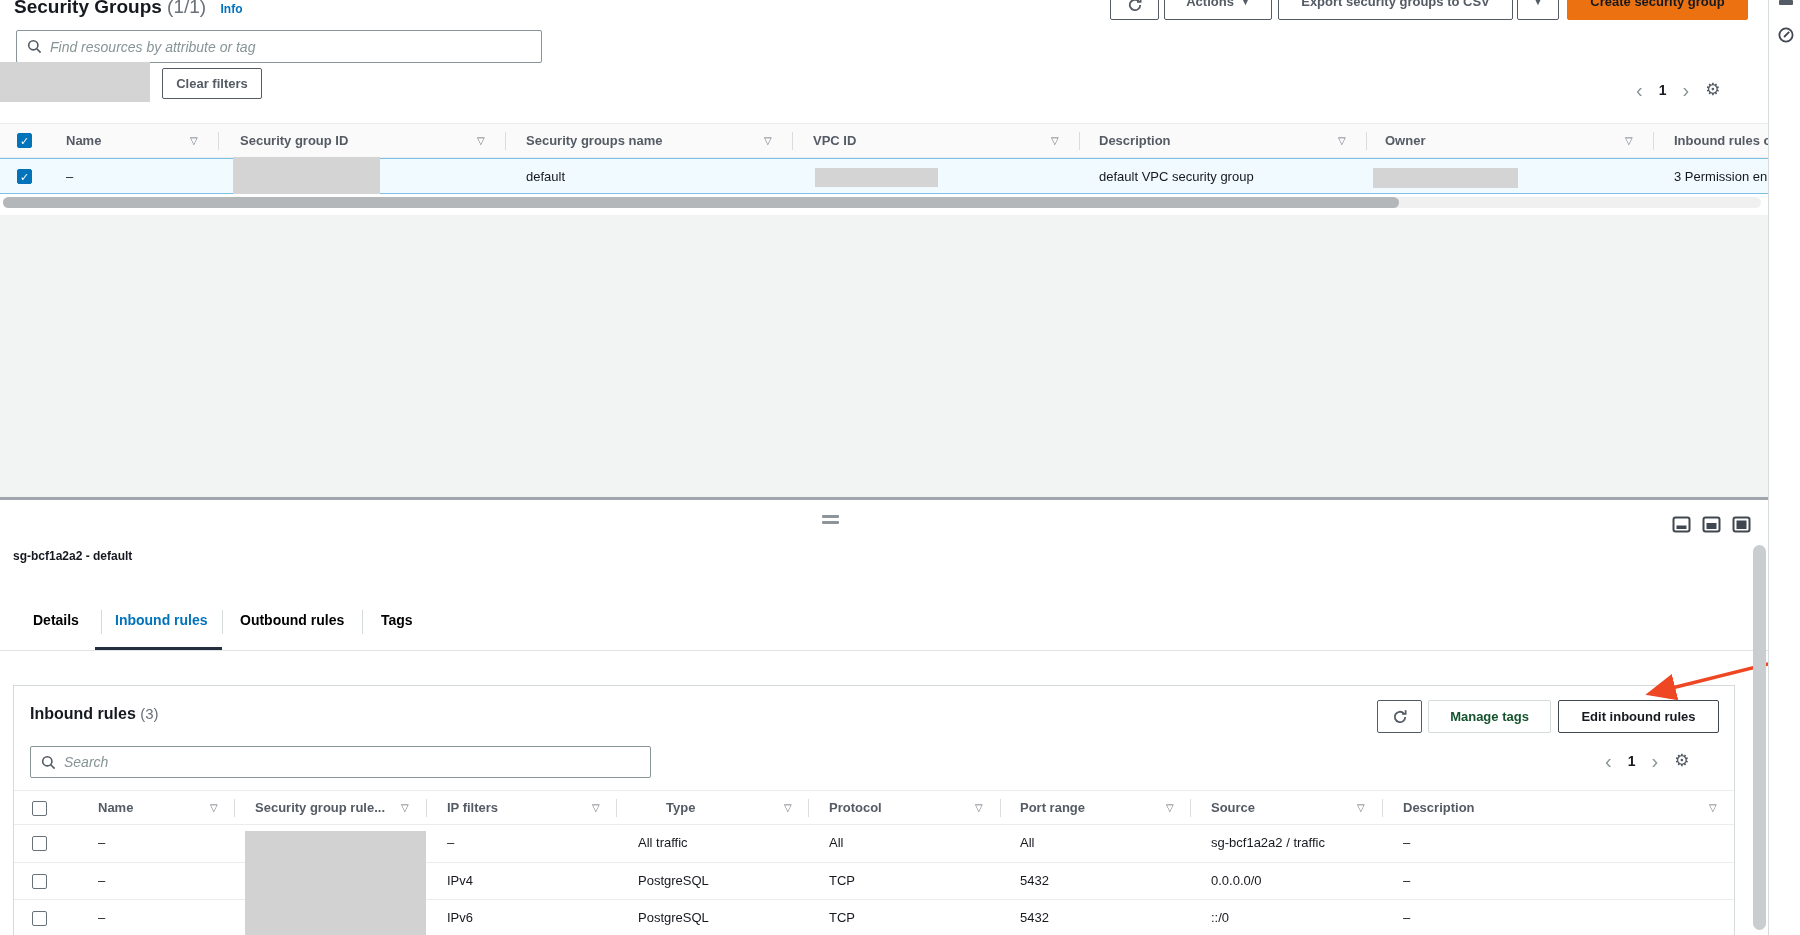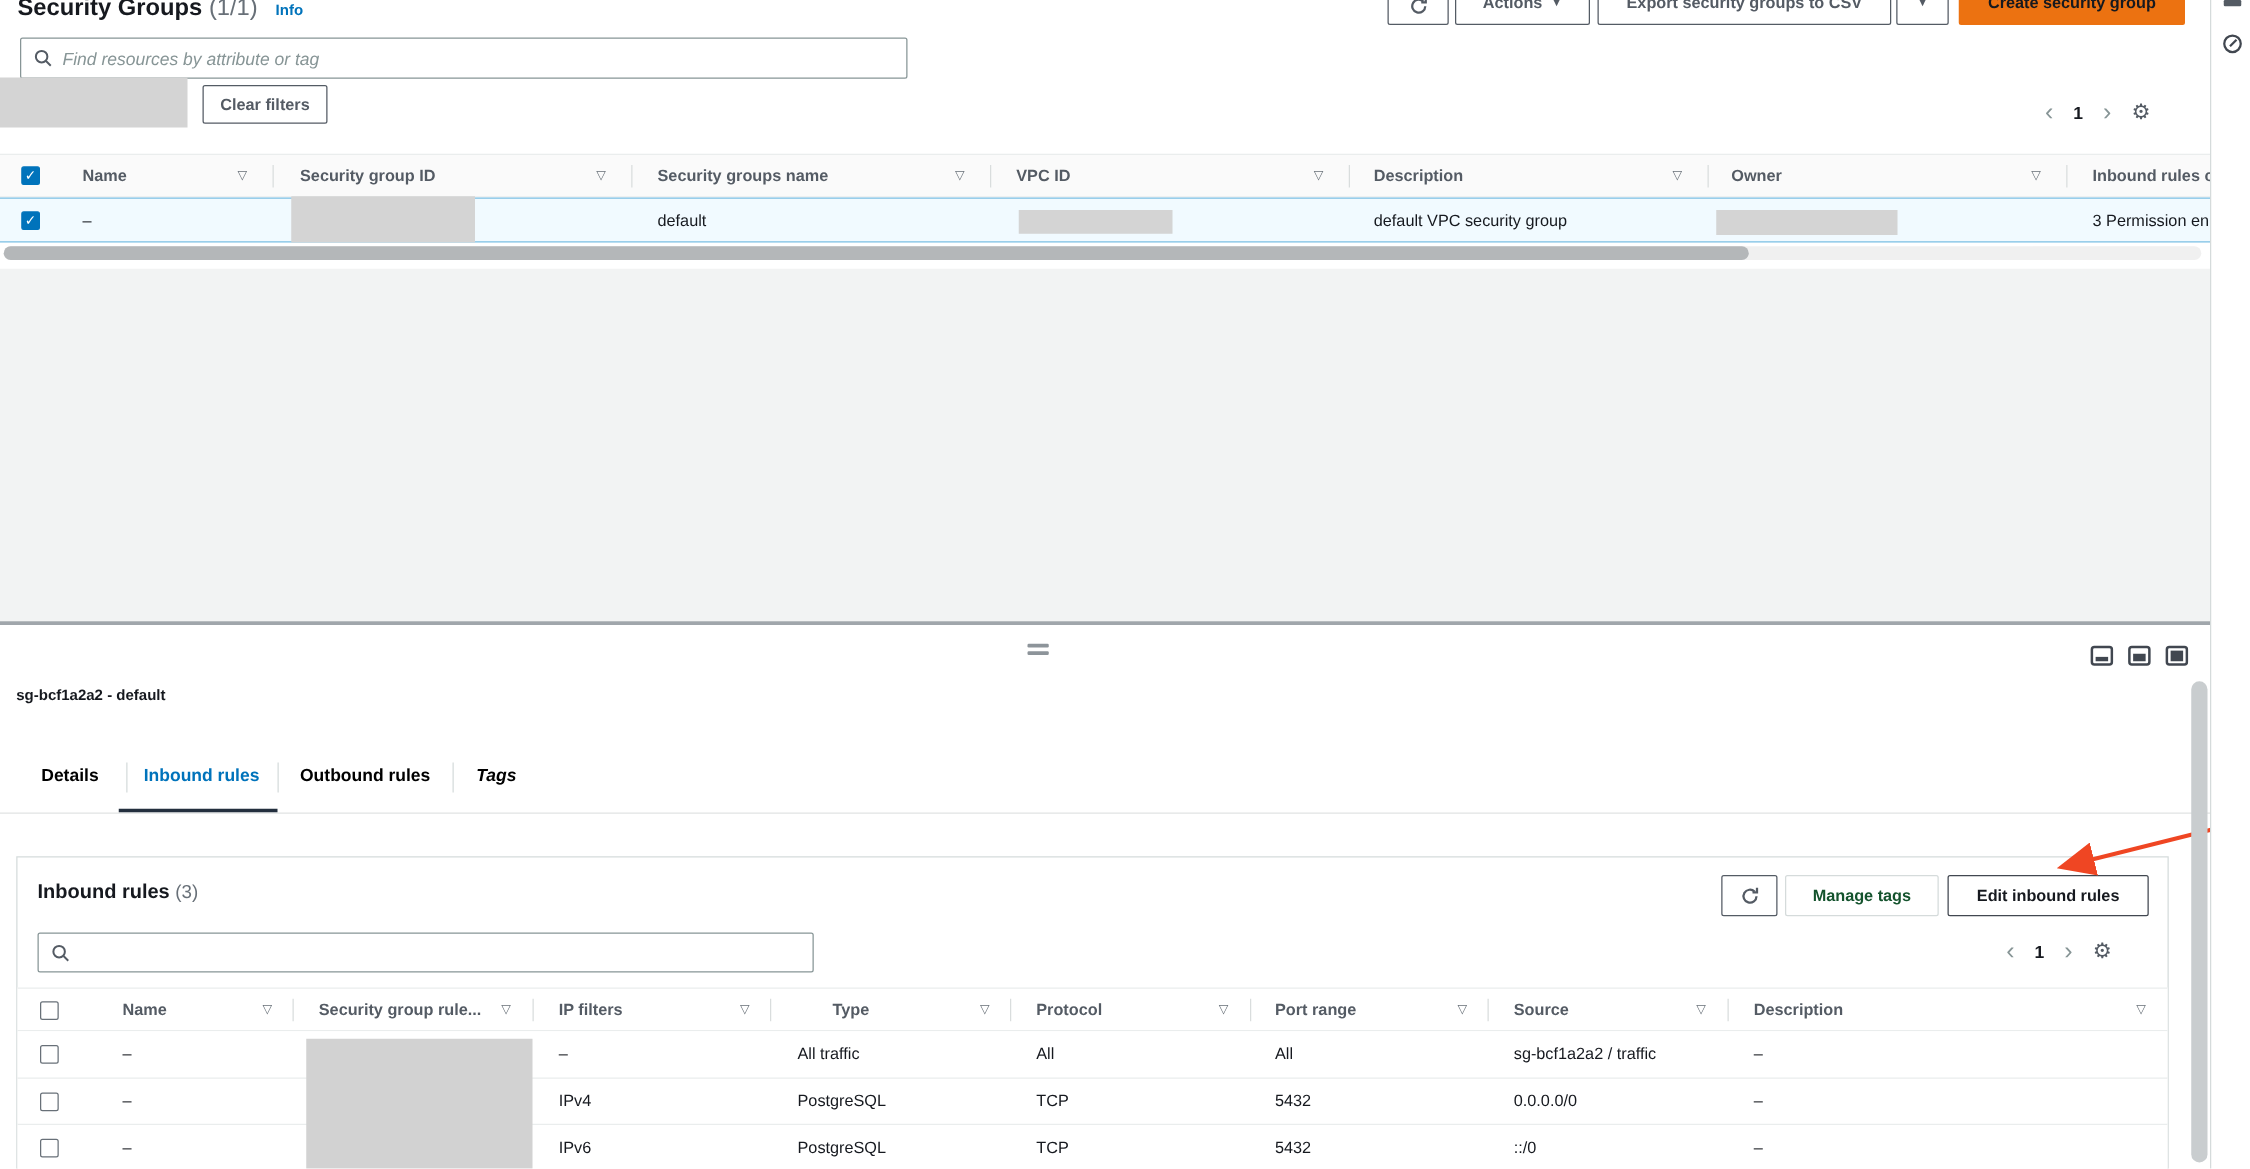--- a/index.html
+++ b/index.html
@@ -111,21 +111,21 @@
   <div class="btn" style="left:1278px; top:-16px; width:235px;">
     <span>Export security groups to CSV</span>
   </div>
   <div class="btn" style="left:1517px; top:-16px; width:42px;">
     <span class="caret" style="margin-left:0;">▼</span>
   </div>
   <div class="btn primary" style="left:1567px; top:-16px; width:181px;">
     <span>Create security group</span>
   </div>
 
-  <div class="search-box" style="left:16px; top:30px; width:710px; height:33px;justify-content:center;">
+  <div class="search-box" style="left:16px; top:30px; width:526px; height:33px;justify-content:center;">
     <svg width="15" height="15" viewBox="0 0 15 15">
       <circle cx="6.3" cy="6.3" r="4.6" fill="none" stroke="#545b64" stroke-width="1.6"></circle>
       <line x1="9.8" y1="9.8" x2="13.6" y2="13.6" stroke="#545b64" stroke-width="1.6"></line>
     </svg>
     <input type="text" placeholder="Find resources by attribute or tag" style="">
   </div>
 
   <div class="redact" style="left:0; top:62px; width:150px; height:40px;"></div>
   <div class="btn" style="left:162px; top:68px; width:100px; height:31px; line-height:29px;">
     <span>Clear filters</span>
@@ -205,21 +205,21 @@
   </div>
 
   <div class="abs detail-title">sg-bcf1a2a2 - default</div>
 
   <span class="tab" style="left:33px;">Details</span>
   <span class="tab-div" style="left:101px;"></span>
   <span class="tab active" style="left:115px;">Inbound rules</span>
   <span class="tab-div" style="left:222px;"></span>
   <span class="tab" style="left:240px;">Outbound rules</span>
   <span class="tab-div" style="left:362px;"></span>
-  <span class="tab" style="left:381px;font-style:italic;">Tags</span>
+  <span class="tab" style="left:381px;">Tags</span>
   <div class="tab-underline"></div>
   <div class="tabs-border"></div>
 
   <div class="card"></div>
   <div class="abs card-title">
     <span>Inbound rules</span>
     <span class="count">(3)</span>
   </div>
 
   <div class="btn sm" style="left:1377px; top:700px; width:45px;">
@@ -242,20 +242,21 @@
       </marker>
     </defs>
     <line x1="192" y1="13" x2="52" y2="48" stroke="#ef4623" stroke-width="3.4" marker-end="url(#ah)"></line>
   </svg>
 
   <div class="search-box" style="left:30px; top:746px; width:621px; height:32px;">
     <svg width="15" height="15" viewBox="0 0 15 15">
       <circle cx="6.3" cy="6.3" r="4.6" fill="none" stroke="#545b64" stroke-width="1.6"></circle>
       <line x1="9.8" y1="9.8" x2="13.6" y2="13.6" stroke="#545b64" stroke-width="1.6"></line>
     </svg>
+    <input type="text" placeholder="Search" style="">
   </div>
 
   <div class="pager" style="left:1605px; top:748px; height:26px;">
     <span class="pg-arrow">‹</span>
     <span class="pg-num">1</span>
     <span class="pg-arrow">›</span>
     <span class="gear">⚙</span>
   </div>
 
   <div class="tbl" style="left:14px; top:790px; width:1720px; height:145px;">

